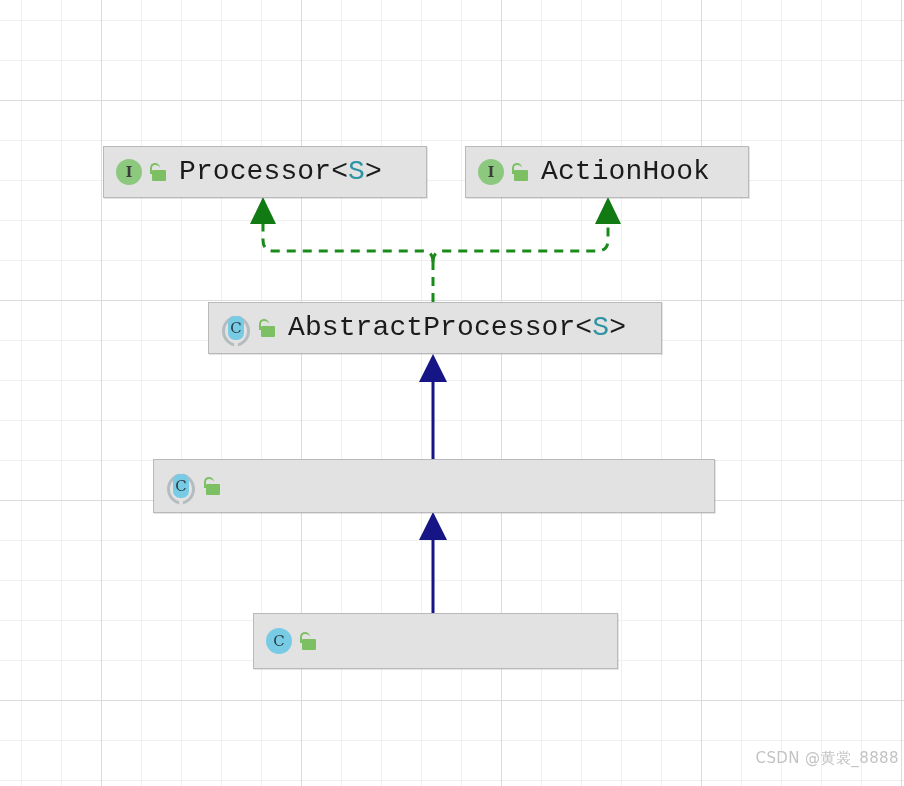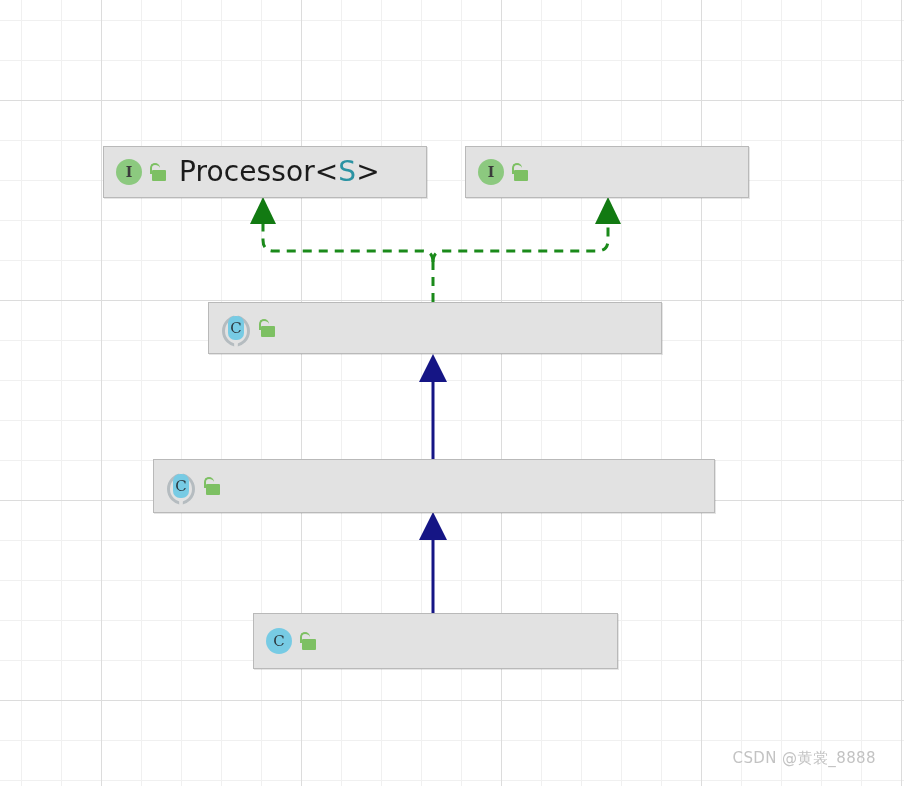--- a/index.html
+++ b/index.html
@@ -56,20 +56,21 @@
     border: 1px solid #b9b9b9;
     box-shadow: 1px 1px 0 rgba(0,0,0,0.10);
     padding: 0 14px 0 12px;
     white-space: nowrap;
   }
   .uml-node .node-title {
     font-size: 28px;
     color: #1b1b1b;
     letter-spacing: 0.1px;
     line-height: 1;
+    font-family: Liberation Mono, monospace;
   }
   .uml-node .node-title .generic {
     color: #1b1b1b;
   }
   .uml-node .node-title .generic-param {
     color: #2b93a3;
   }
 
   
   .icon-group {
@@ -172,21 +173,21 @@
     border: 2.5px solid #7dc063;
     border-bottom: none;
     border-right: none;
     border-top-left-radius: 5px;
     border-top-right-radius: 5px;
   }
 
   
   #watermark {
     position: absolute;
-    right: 28px;
+    right: 5px;
     bottom: 18px;
     z-index: 3;
     font-size: 15px;
     color: #c3c3c3;
     letter-spacing: 0.4px;
     user-select: none;
   }
 </style>
 </head>
 <body>
@@ -234,36 +235,38 @@
   <div class="uml-node" id="node-actionhook" style="left:465px; top:146px; width:284px; height:52px;">
     <span class="icon-group">
       <span class="ico-interface">
         <span class="glyph">I</span>
       </span>
       <span class="ico-lock">
         <span class="shackle"></span>
         <span class="body"></span>
       </span>
     </span>
+    <span class="node-title"><span>ActionHook</span></span>
   </div>
 
   <div class="uml-node" id="node-abstractprocessor" style="left:208px; top:302px; width:454px; height:52px;">
     <span class="icon-group">
       <span class="ico-abstract">
         <span class="arc-left"></span>
         <span class="arc-right"></span>
         <span class="plate">
           <span class="glyph">C</span>
         </span>
       </span>
       <span class="ico-lock">
         <span class="shackle"></span>
         <span class="body"></span>
       </span>
     </span>
+    <span class="node-title"><span>AbstractProcessor</span><span class="generic">&lt;</span><span class="generic-param">S</span><span class="generic">&gt;</span></span>
   </div>
 
   <div class="uml-node" id="node-abstracthttp11processor" style="left:153px; top:459px; width:562px; height:54px;">
     <span class="icon-group">
       <span class="ico-abstract">
         <span class="arc-left"></span>
         <span class="arc-right"></span>
         <span class="plate">
           <span class="glyph">C</span>
         </span>

